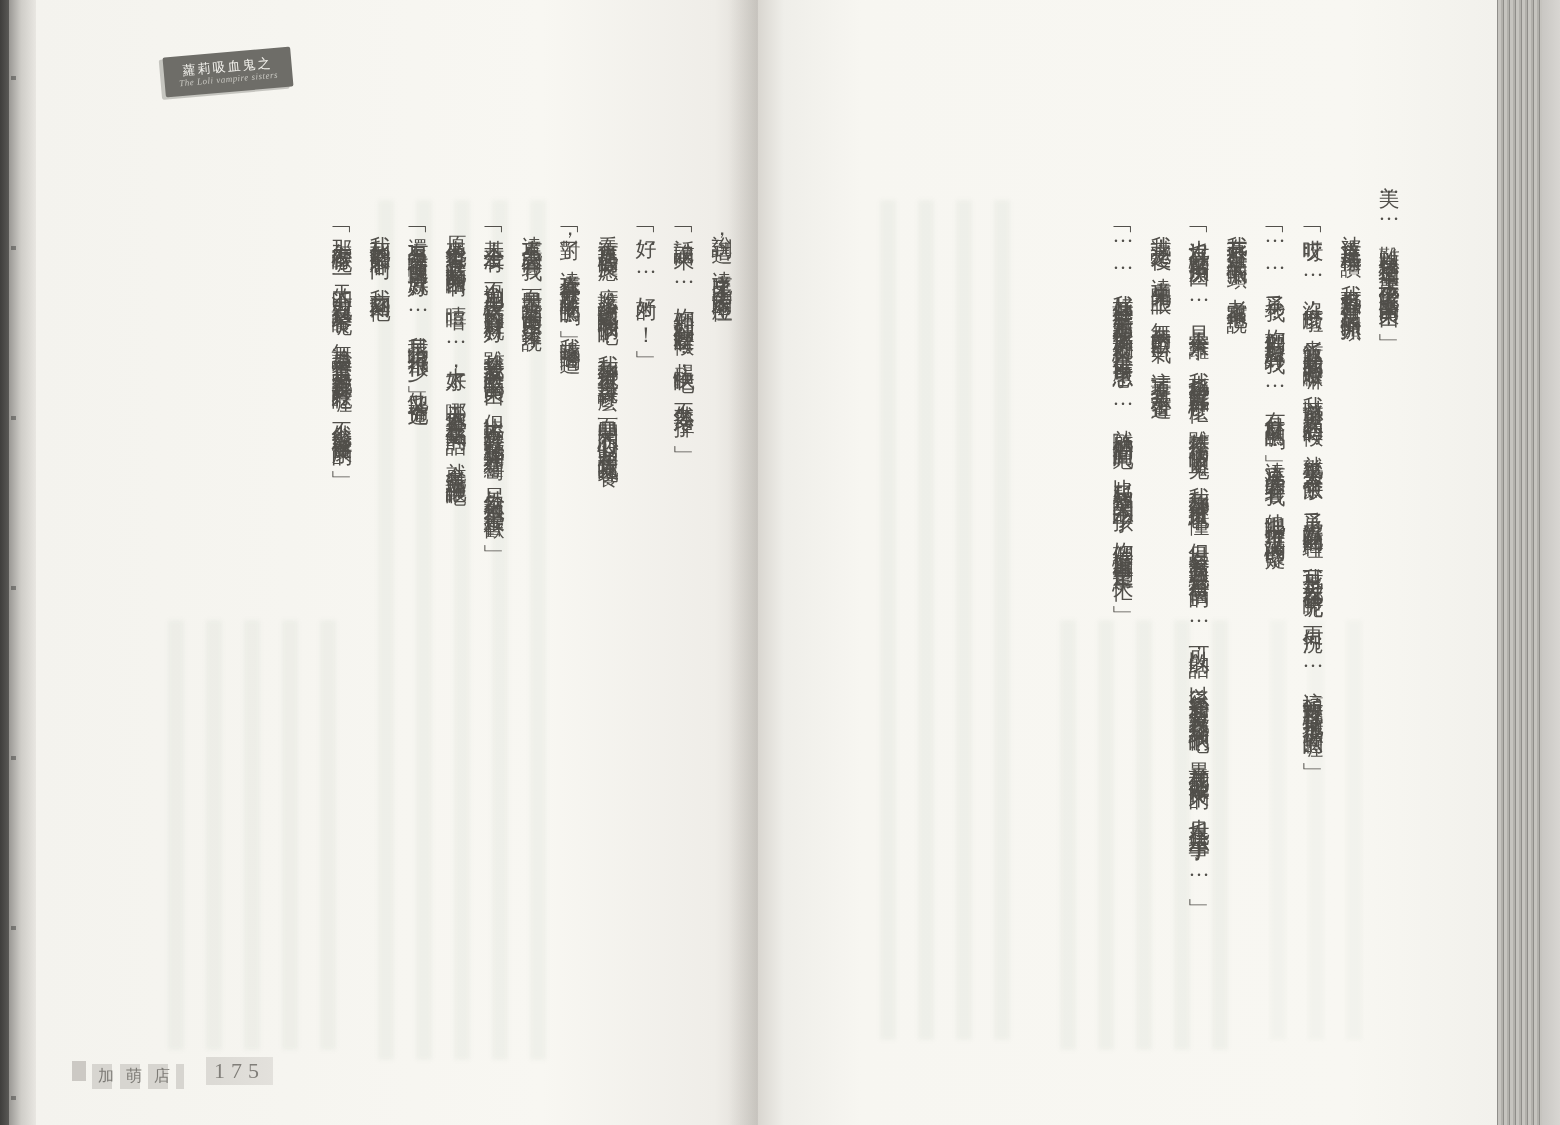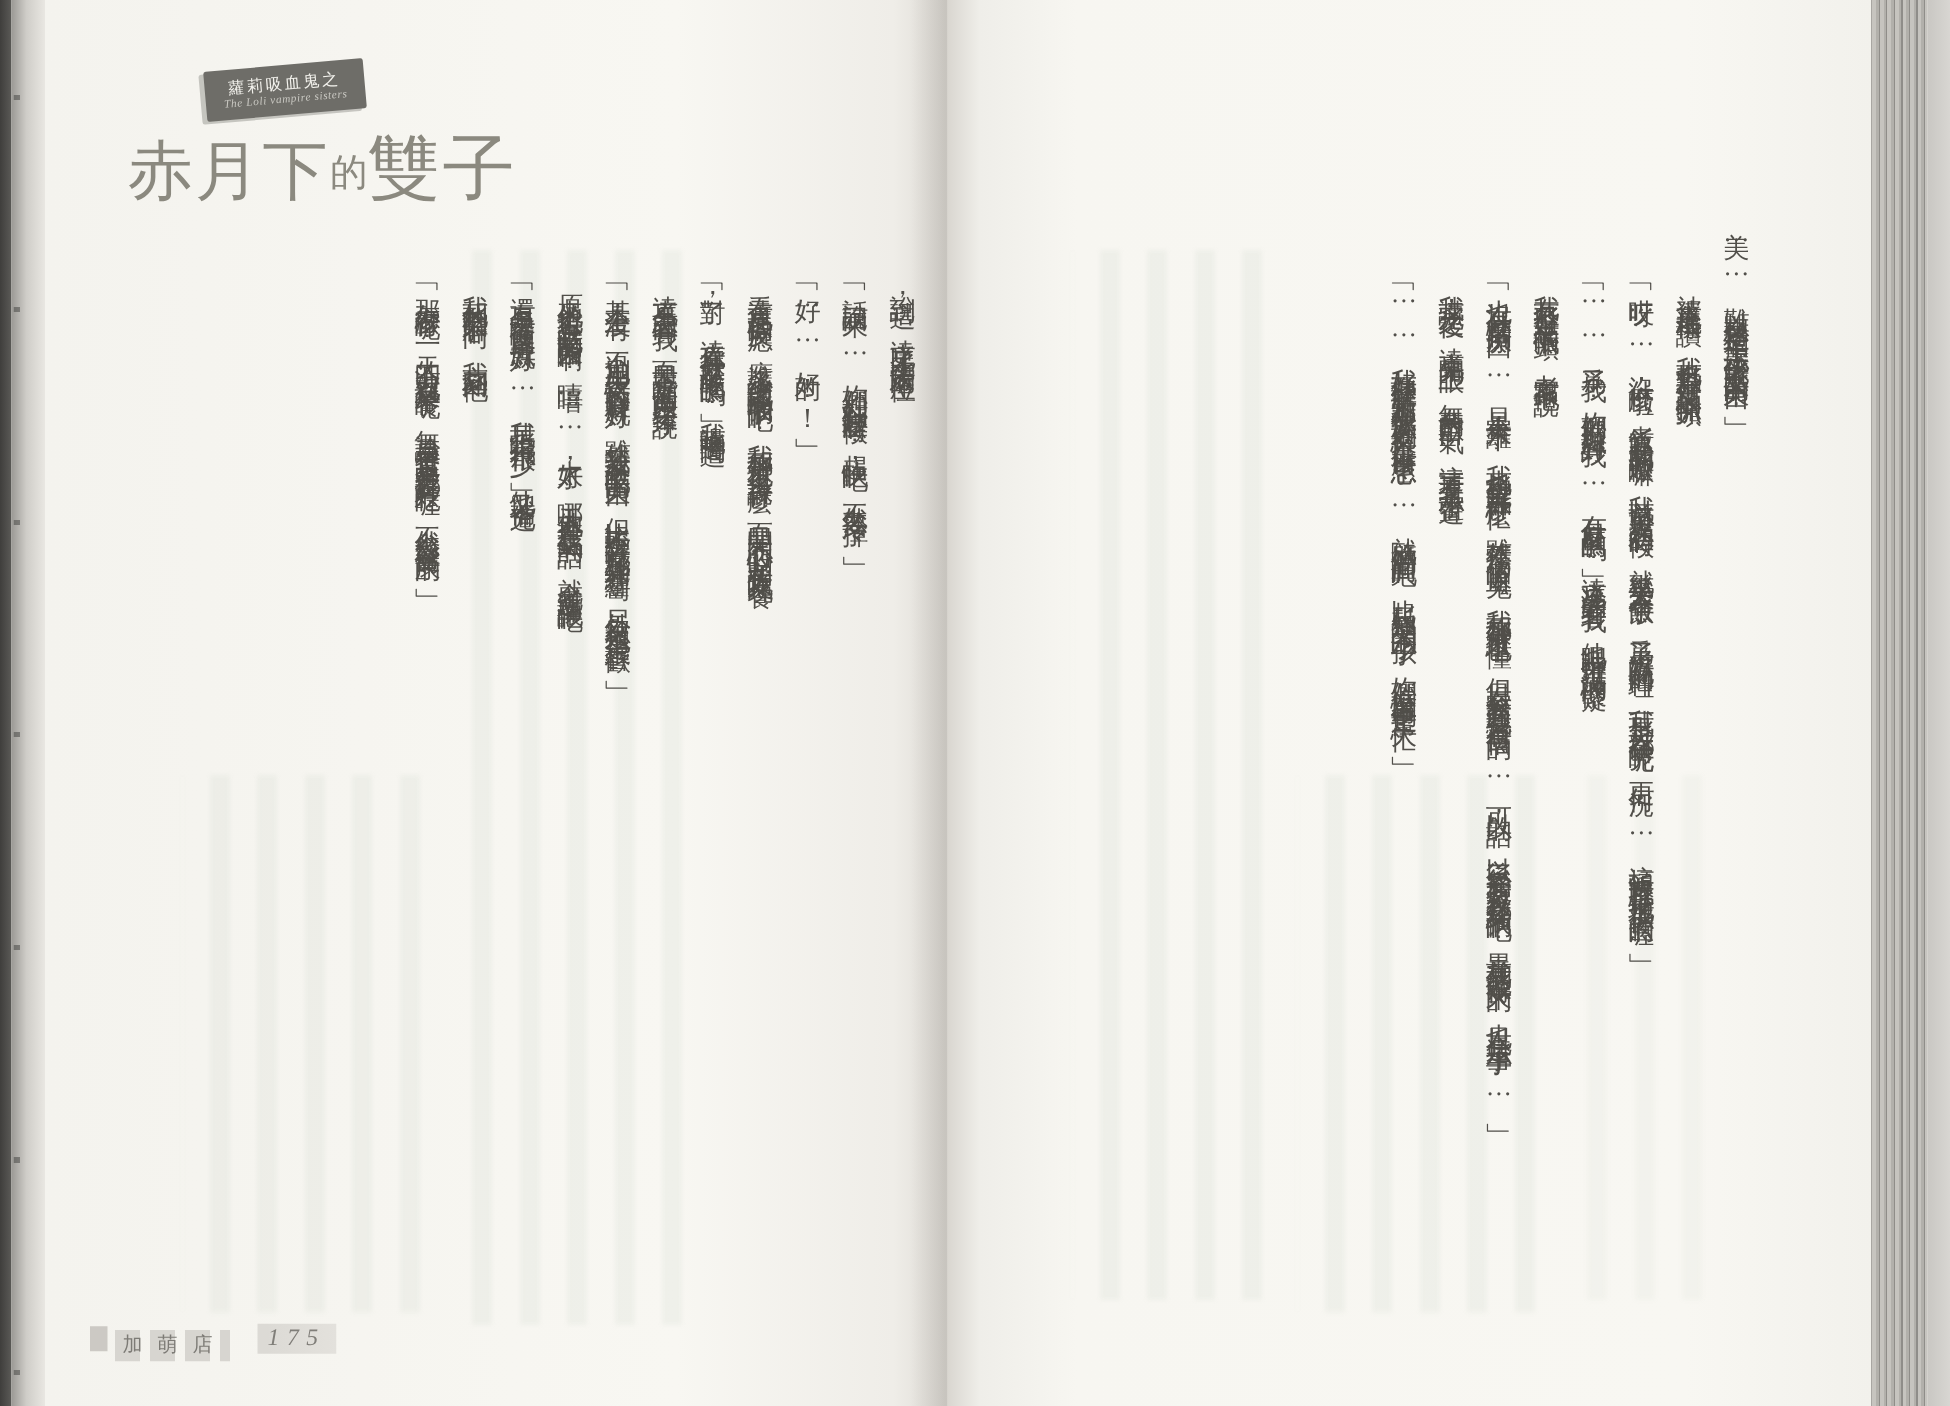--- a/index.html
+++ b/index.html
@@ -48,42 +48,41 @@
     color:#514f4a;
   }
   .vtext p{margin:0;padding:0;}
   .vtext-left{left:133px;width:572px;}
   .vtext-right{left:836px;width:572px;}
   
   .footer-left{position:absolute;left:36px;top:1058px;height:26px;display:flex;align-items:center;}
   .imprint-cut{width:14px;height:20px;background:#ccc9c4;margin-right:6px;}
   .imprint{font-size:16px;color:#7d7b76;letter-spacing:12px;padding:2px 2px 2px 6px;
     background:repeating-linear-gradient(90deg,#d7d5d0 0 20px,transparent 20px 28px);margin-top:10px;}
-  .pnum{font-size:19px;font-style:italic;color:#807e79;letter-spacing:6px;}
+  .pnum{font-size:22px;color:#807e79;letter-spacing:6px;}
   .pnum-left{margin-left:22px;padding:1px 8px;background:linear-gradient(90deg,#dcdad5 0 8px,#e3e1dc);}
 </style>
 </head>
 <body>
 
 <div class="scan">
 
   <div class="edge-dark"></div>
   <div class="edge-pages"></div>
 
   <div class="page page-left">
 
     <div class="ghost-bar" style="left:320px;top:200px;width:200px;height:860px;"></div>
     <div class="ghost-bar" style="left:110px;top:620px;width:200px;height:430px;"></div>
 
     <div class="logo">
       <div class="ribbon">
         <div class="ribbon-l1">蘿莉吸血鬼之</div>
         <div class="ribbon-l2">The Loli vampire sisters</div>
       </div>
-      <div class="book-title"><span class="t-big">赤月下</span><span class="t-small">的</span><span class="t-big2">雙子</span></div>
     </div>
 
     <div class="vtext vtext-left">
         <p>　　說到這，達克比了比旁邊的座位：</p>
         <p>　　「話說回來……妳們想站到什麼時候？趕快吃吧，不然要冷掉了。」</p>
         <p>　　「好……好的！！」</p>
         <p>　　看達克這樣的反應，應該多少讓他認同我們了吧？我和魯娜也不再多說什麼，而是開開心心的一起和達克吃晚餐。</p>
         <p>　　「對了，達克你有什麼不敢吃的嗎？」我邊吃邊問道。</p>
         <p>　　達克不急著回答我，而是吞下嘴裡的東西之後才說：</p>
         <p>　　「基本上沒有，不過別用些太奇怪的食材就好。雖然我沒有不敢吃的東西，但比較不喜歡吃花椰菜和紅蘿蔔，另外魚類也不是很喜歡。」</p>

